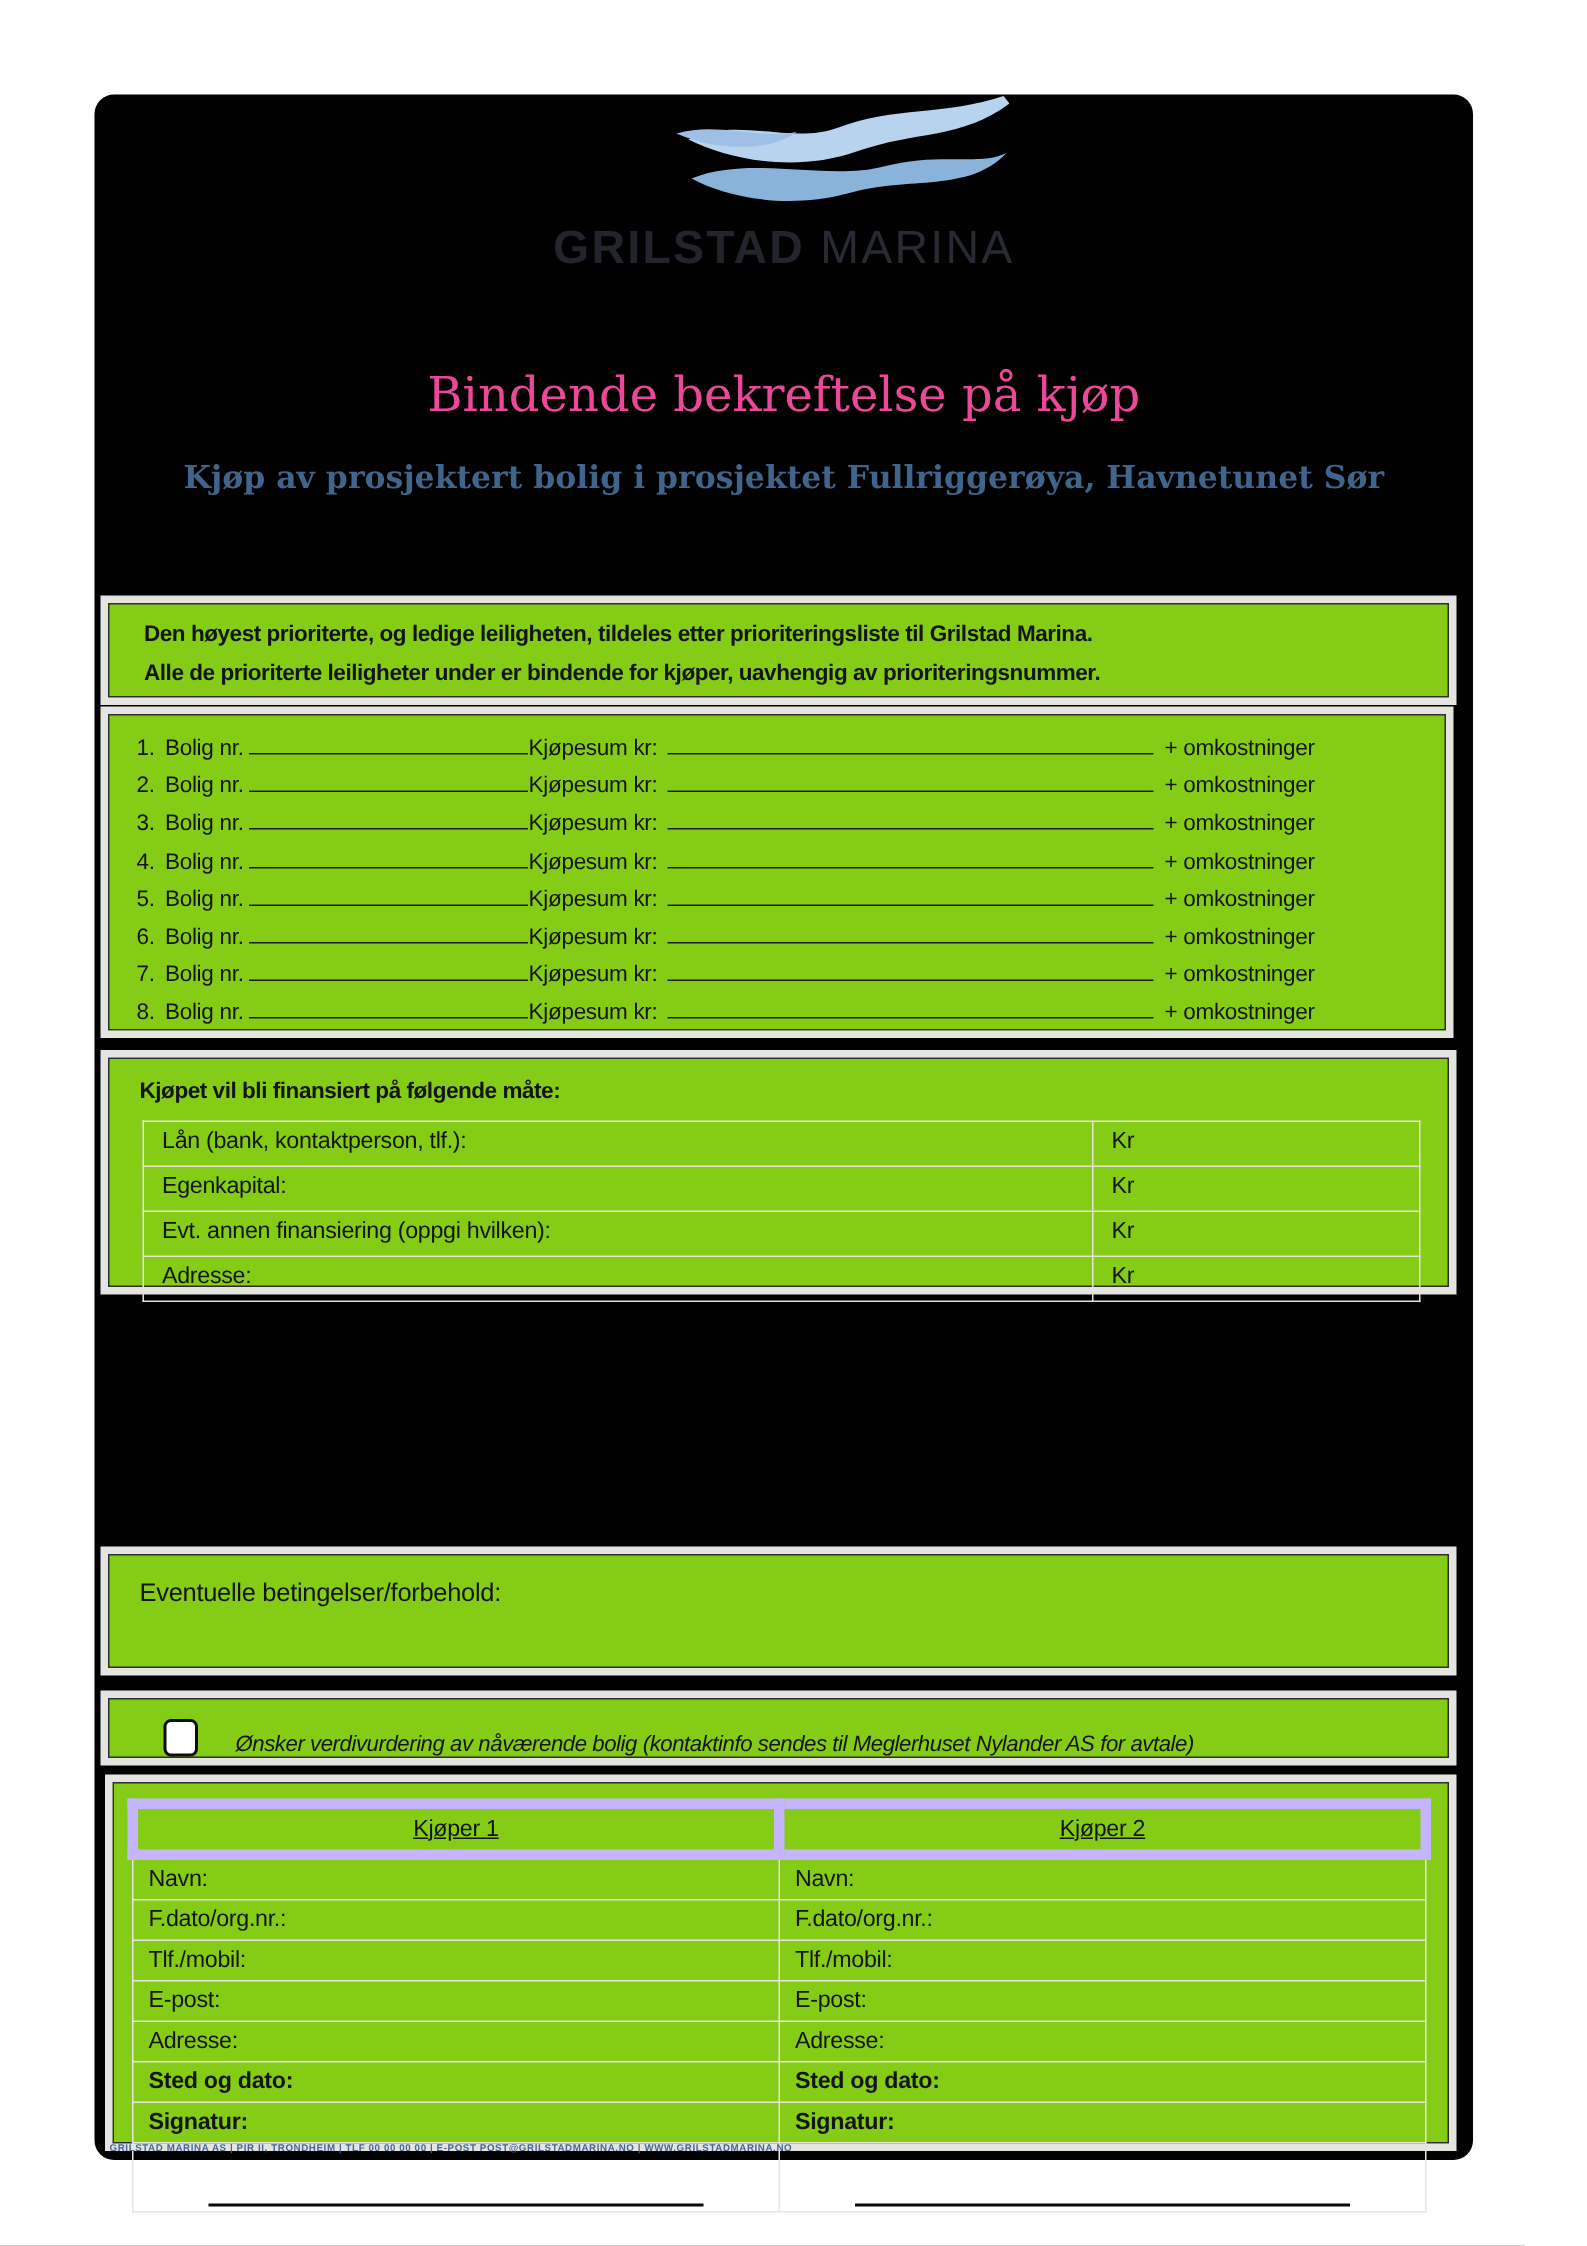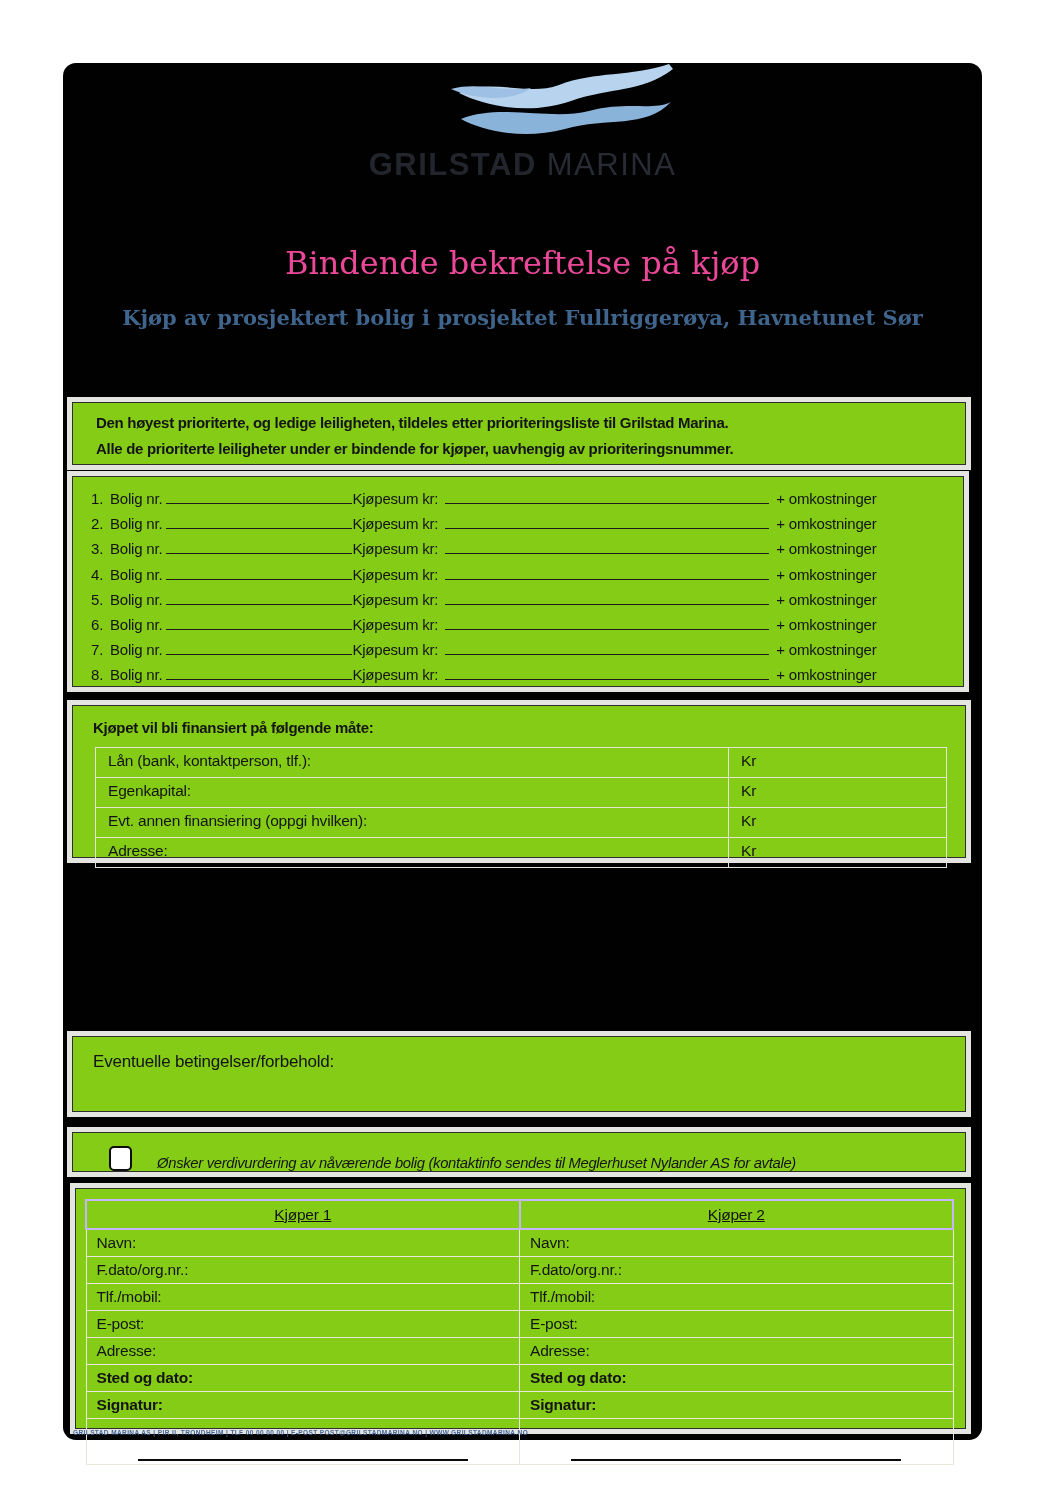--- a/index.html
+++ b/index.html
@@ -47,21 +47,21 @@
   .cond-label{margin:15px 0 0 20px;font-size:17px;letter-spacing:-0.2px;}
 
   .box-valuation{left:9px;top:1069px;width:892px;height:38px;display:flex;align-items:flex-end;font-style:italic;}
   .checkbox{width:19px;height:21px;border:2.6px solid #0d0d0d;border-radius:5px;
             background:#fff;margin-left:36px;flex:0 0 auto;}
   .val-label{margin-left:25px;font-size:14.8px;letter-spacing:-0.3px;}
 
   .box-buyers{left:12px;top:1125px;width:889px;height:239px;}
   .buyers-table{position:absolute;left:9px;top:10px;width:869px;border-collapse:collapse;table-layout:fixed;}
   .buyers-table th{font-weight:400;text-decoration:underline;font-size:15.5px;height:25px;
-                   border:2px solid #c4b5fd;text-align:center;letter-spacing:-0.2px;}
+                   border:7px solid #c4b5fd;text-align:center;letter-spacing:-0.2px;}
   .buyers-table td{height:26px;font-size:15.5px;padding:0 12px 0 10px;border:1px solid #eae6db;
                    letter-spacing:-0.2px;}
   .buyers-table tr.bold-row td{font-weight:700;}
   .buyers-table td.sig-cell{height:42px;vertical-align:bottom;padding:0 0 3px 0;}
   .sig-line{width:330px;margin:0 auto;border-bottom:2.2px solid #0a0a0a;height:0;}
 
   .footer-line{position:absolute;left:10px;top:1366px;width:655px;height:10px;overflow:hidden;
                font-size:6.5px;font-weight:700;color:#3e6095;letter-spacing:0.4px;
                white-space:nowrap;filter:blur(0.45px);opacity:0.95;}
 </style>

